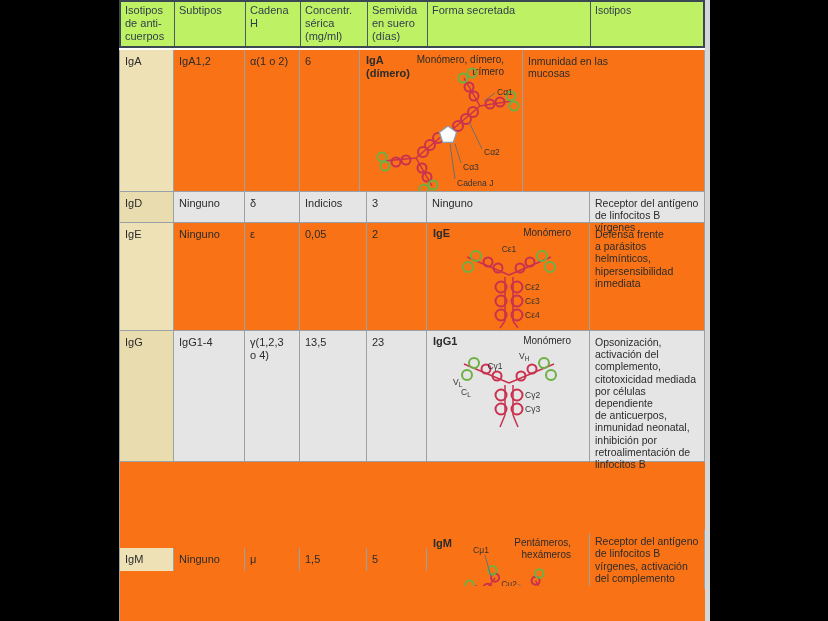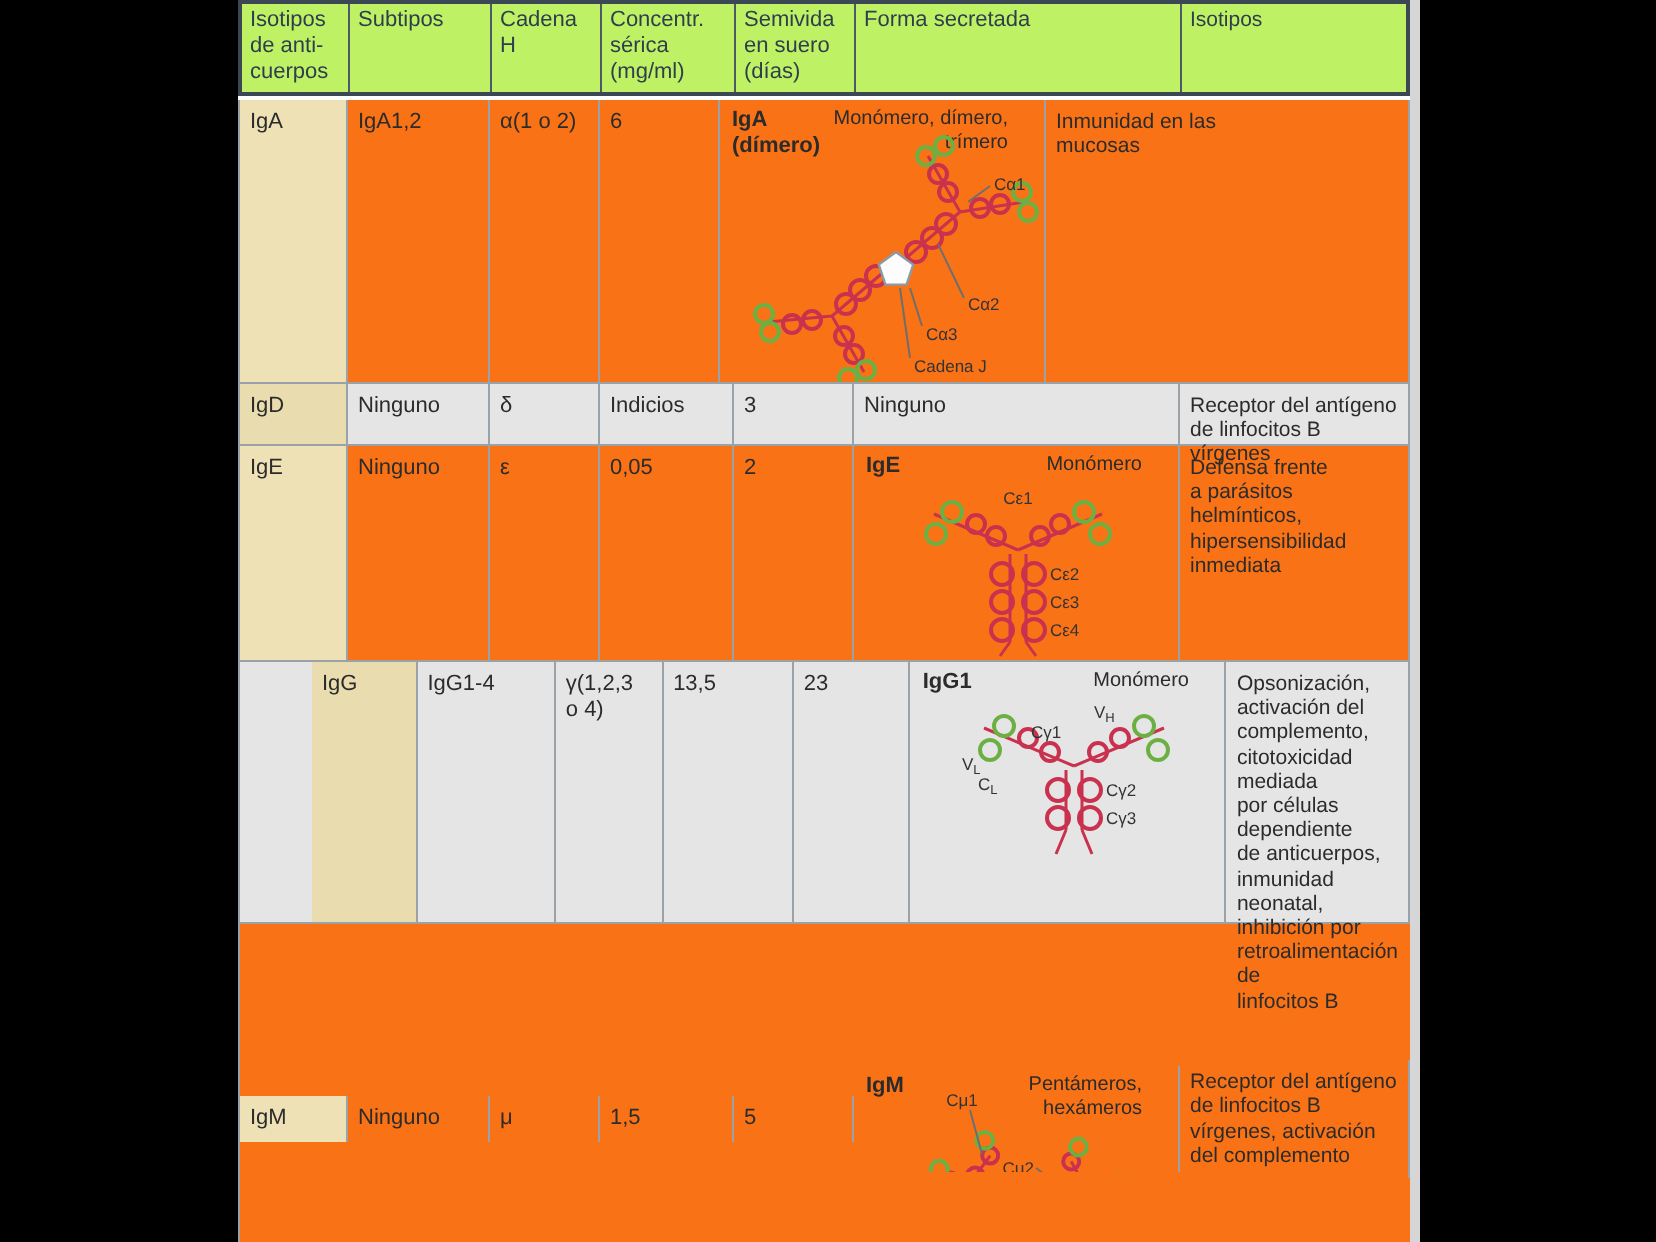--- a/index.html
+++ b/index.html
@@ -21,21 +21,21 @@
         border-bottom:1px solid #9aa1a7;background:#f97316;}
   .brow.alt{background:#e5e5e5;}
   .cell{box-sizing:border-box;border-right:1px solid #9aa1a7;padding:5px 5px;
         font-size:11px;line-height:1.2;color:#2b2b2b;white-space:pre-line;}
   .c1{width:54px;}  .c2{width:71px;}  .c3{width:55px;}
   .c4{width:67px;}  .c5{width:60px;}  .c6{width:163px;}
   .c7{flex:1;font-size:10.5px;line-height:12.2px;}
   .cell.c1{background:#eee1b5;}
   .brow.alt .cell.c1{background:#e9dcae;}
   .r-iga{height:142px;} .r-igd{height:31px;} .r-ige{height:108px;}
-  .r-igg{height:131px;padding-left:36px;} .r-igm{height:196px;align-items:center;}
+  .r-igg{height:131px;} .r-igm{height:196px;align-items:center;}
 
   
   .cell.fig{position:relative;padding:0;overflow:hidden;}
   .figname{position:absolute;left:6px;top:4px;font-weight:bold;font-size:11px;
            line-height:1.15;white-space:pre-line;}
   .figtype{position:absolute;right:18px;top:4px;font-size:10px;line-height:1.15;
            text-align:right;white-space:pre-line;color:#2b2b2b;}
   .figsvg{position:absolute;}
 
   .loop-r circle{fill:none;stroke:#c9314e;stroke-width:2;}

